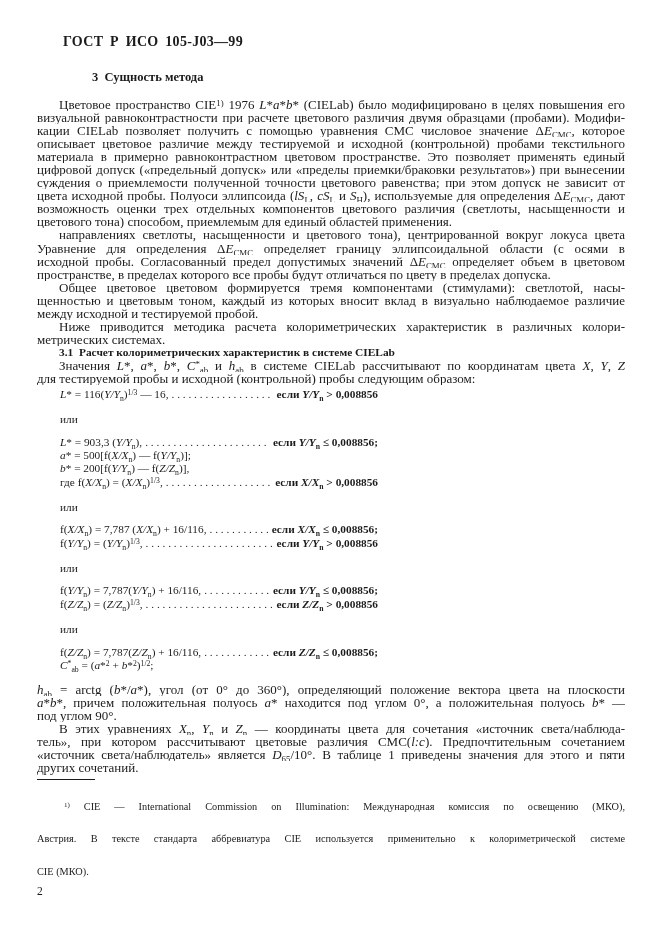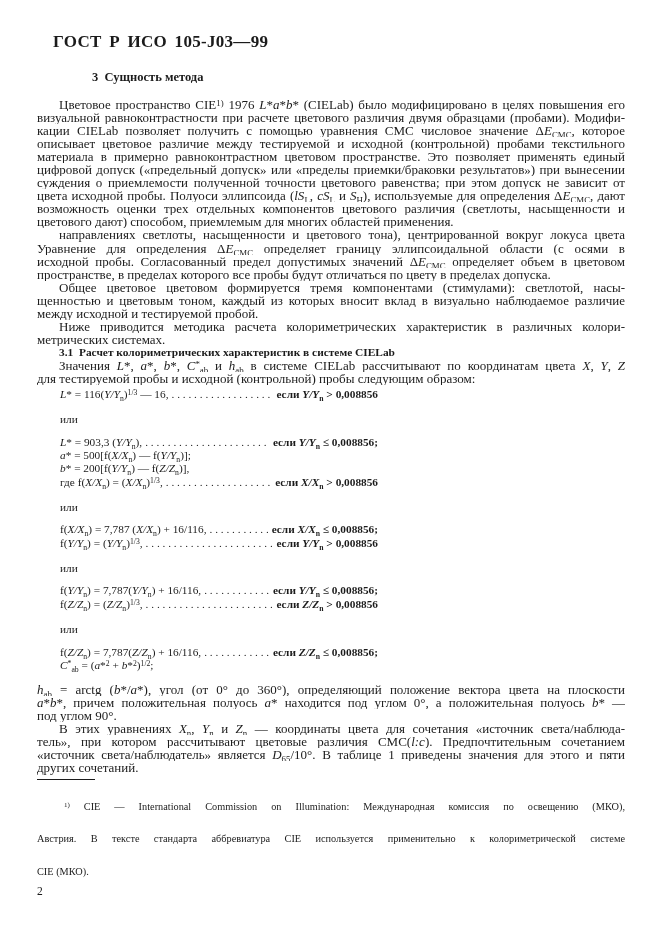--- a/index.html
+++ b/index.html
@@ -3,21 +3,21 @@
 <meta charset="utf-8">
 <style>
   html,body{margin:0;padding:0;background:#ffffff;}
   .page{
     width:661px;height:936px;background:#ffffff;position:relative;
     color:#1b1b1b;font-family:"Liberation Serif","DejaVu Serif",serif;
     overflow:hidden;
   }
   .content{position:absolute;left:37px;top:34px;width:588px;}
   .doc-header{
-    font-weight:bold;font-size:17px;line-height:15px;margin-left:16px;
+    font-weight:bold;font-size:14px;line-height:15px;margin-left:26px;
     word-spacing:3px;letter-spacing:.3px;white-space:pre-wrap;
   }
   .sec-heading{
     font-weight:bold;font-size:12.5px;line-height:16px;margin:20px 0 0 55px;
     white-space:pre-wrap;
   }
   .para{font-size:13px;line-height:13.05px;}
   .para .line{
     text-align:justify;text-align-last:justify;height:13.05px;overflow:hidden;
     hyphens:none;
@@ -59,21 +59,21 @@
     <div class="para indent first-para">
         <div class="line">Цветовое пространство CIE<sup>1)</sup> 1976 <i>L</i>*<i>a</i>*<i>b</i>* (CIELab) было модифицировано в целях повышения его</div>
         <div class="line">визуальной равноконтрастности при расчете цветового различия двумя образцами (пробами). Модифи-</div>
         <div class="line">кации CIELab позволяет получить с помощью уравнения СМС числовое значение Δ<i>E</i><sub>СМС</sub>, которое</div>
         <div class="line">описывает цветовое различие между тестируемой и исходной (контрольной) пробами текстильного</div>
         <div class="line">материала в примерно равноконтрастном цветовом пространстве. Это позволяет применять единый</div>
         <div class="line">цифровой допуск («предельный допуск» или «пределы приемки/браковки результатов») при вынесении</div>
         <div class="line">суждения о приемлемости полученной точности цветового равенства; при этом допуск не зависит от</div>
         <div class="line">цвета исходной пробы. Полуоси эллипсоида (<i>lS</i><sub>L</sub>, <i>cS</i><sub>L</sub> и <i>S</i><sub>H</sub>), используемые для определения Δ<i>E</i><sub>СМС</sub>, дают</div>
         <div class="line">возможность оценки трех отдельных компонентов цветового различия (светлоты, насыщенности и</div>
-        <div class="line">цветового дают) способом, приемлемым для многих областей применения.</div>
+        <div class="line">цветового тона) способом, приемлемым для единый областей применения.</div>
       </div>
 
     <div class="para indent">
         <div class="line">направлениях светлоты, насыщенности и цветового тона), центрированной вокруг локуса цвета</div>
         <div class="line">Уравнение для определения Δ<i>E</i><sub>СМС</sub>  определяет границу эллипсоидальной области (с осями в</div>
         <div class="line">исходной пробы. Согласованный предел допустимых значений Δ<i>E</i><sub>СМС</sub>  определяет объем в цветовом</div>
         <div class="line">пространстве, в пределах которого все пробы будут отличаться по цвету в пределах допуска.</div>
       </div>
 
     <div class="para indent">

